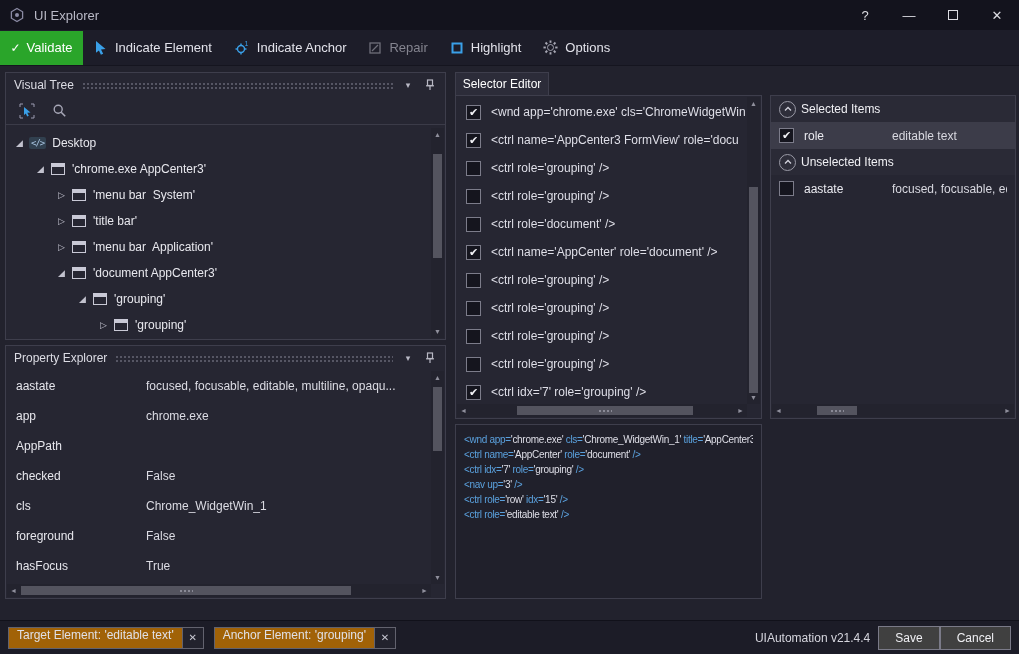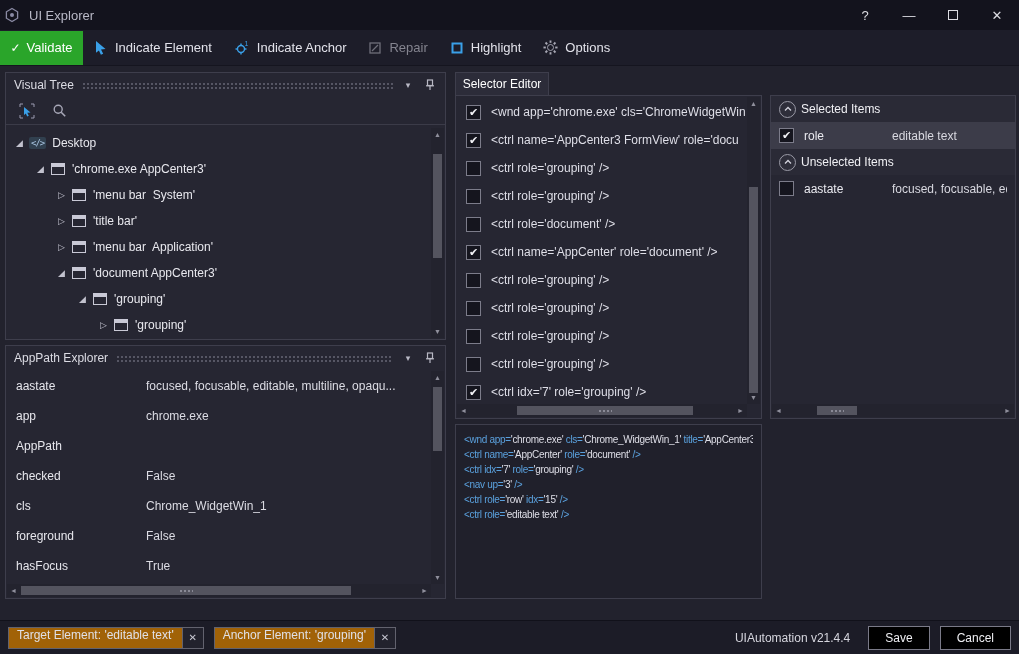--- a/index.html
+++ b/index.html
@@ -1,21 +1,21 @@
 <!DOCTYPE html>
 <html><head>
 <meta charset="utf-8">
 <style>
   * { margin:0; padding:0; box-sizing:border-box; }
   html,body { width:1019px; height:654px; }
   body { font-family:"Liberation Sans", sans-serif; font-size:12px; color:#e6e6ec; background:#101018; }
   .app { position:relative; width:1019px; height:654px; background:#22222d; overflow:hidden; }
 
   
-  .titlebar { position:absolute; left:0; top:0; right:0; height:30px; background:#13131d; display:flex; align-items:center; padding-left:4px; }
+  .titlebar { position:absolute; left:0; top:0; right:0; height:30px; background:#13131d; display:flex; align-items:center; padding-left:9px; }
   .logo { display:flex; align-items:center; }
   .title-text { color:#b9b9c6; font-size:13px; margin-left:9px; }
   .tb-spacer { flex:1; }
   .tb-btn { width:44px; height:30px; display:flex; align-items:center; justify-content:center; color:#dcdce2; font-size:13px; cursor:default; }
   .max-glyph { width:10px; height:10px; border:1px solid #dcdce2; display:inline-block; }
 
   
   .toolbar { position:absolute; left:0; top:30px; right:0; height:36px; background:#1d1d29; border-bottom:1px solid #15151f; display:flex; align-items:center; }
   .validate-btn { width:83px; height:34px; background:#2aa52a; color:#fff; display:flex; align-items:center; justify-content:center; gap:6px; font-size:13px; border:none; font-family:inherit; }
   .v-check { font-size:12px; color:#fff; }
@@ -99,21 +99,21 @@
   .np-hscroll .hthumb { left:60px; width:176px; }
   .ip-hscroll { left:1px; right:1px; bottom:1px; }
   .ip-hscroll .hthumb { left:45px; width:40px; }
 
   
   .statusbar { position:absolute; left:0; top:620px; right:0; height:34px; background:#1c1c27; border-top:1px solid #11111a; display:flex; align-items:center; padding:0 8px; }
   .chip { display:flex; align-items:flex-start; height:22px; border:1px solid #62626e; padding:0 8px; background:#a16207; color:#e0e0e6; white-space:nowrap; }
   .chip-x { width:21px; height:22px; border:1px solid #62626e; border-left:none; display:flex; align-items:center; justify-content:center; font-size:10px; color:#c8c8d2; margin-right:10px; background:#22222d; }
   .sb-spacer { flex:1; }
   .version { color:#d6d6de; margin-right:8px; }
-  .sb-btn { height:24px; padding:0 16px; background:#000000; border:1px solid #7a7a88; color:#f0f0f4; font-size:12px; margin-left:10px; font-family:inherit; }
+  .sb-btn { height:24px; padding:0 16px; background:#404040; border:1px solid #7a7a88; color:#f0f0f4; font-size:12px; font-family:inherit; }
 </style>
 </head>
 <body>
 
 <div class="app">
 
   <div class="titlebar">
     <span class="logo">
       <svg width="16" height="16" viewBox="0 0 16 16">
           <path d="M8 1.5 L13.6 4.75 V11.25 L8 14.5 L2.4 11.25 V4.75 Z" fill="none" stroke="#8b8ba4" stroke-width="1.3"></path>
@@ -265,21 +265,21 @@
         </div>
       <div class="vscroll vt-vscroll">
         <div class="sarrow">▲</div>
         <div class="vthumb"></div>
         <div class="sarrow bottom">▼</div>
       </div>
     </div>
 
     <div class="panel property-explorer">
       <div class="panel-header">
-        <span class="panel-title">AppPath Explorer</span>
+        <span class="panel-title">Property Explorer</span>
         <span class="leader"></span>
         <span class="hdr-btn">▾</span>
         <span class="hdr-btn">
           <svg width="12" height="12" viewBox="0 0 12 12">
               <g stroke="#b8b8c4" fill="none" stroke-width="1.2">
                 <rect x="3.5" y="1" width="5" height="5.5"></rect>
                 <line x1="2" y1="6.8" x2="10" y2="6.8"></line>
                 <line x1="6" y1="6.8" x2="6" y2="11"></line>
               </g>
             </svg>

